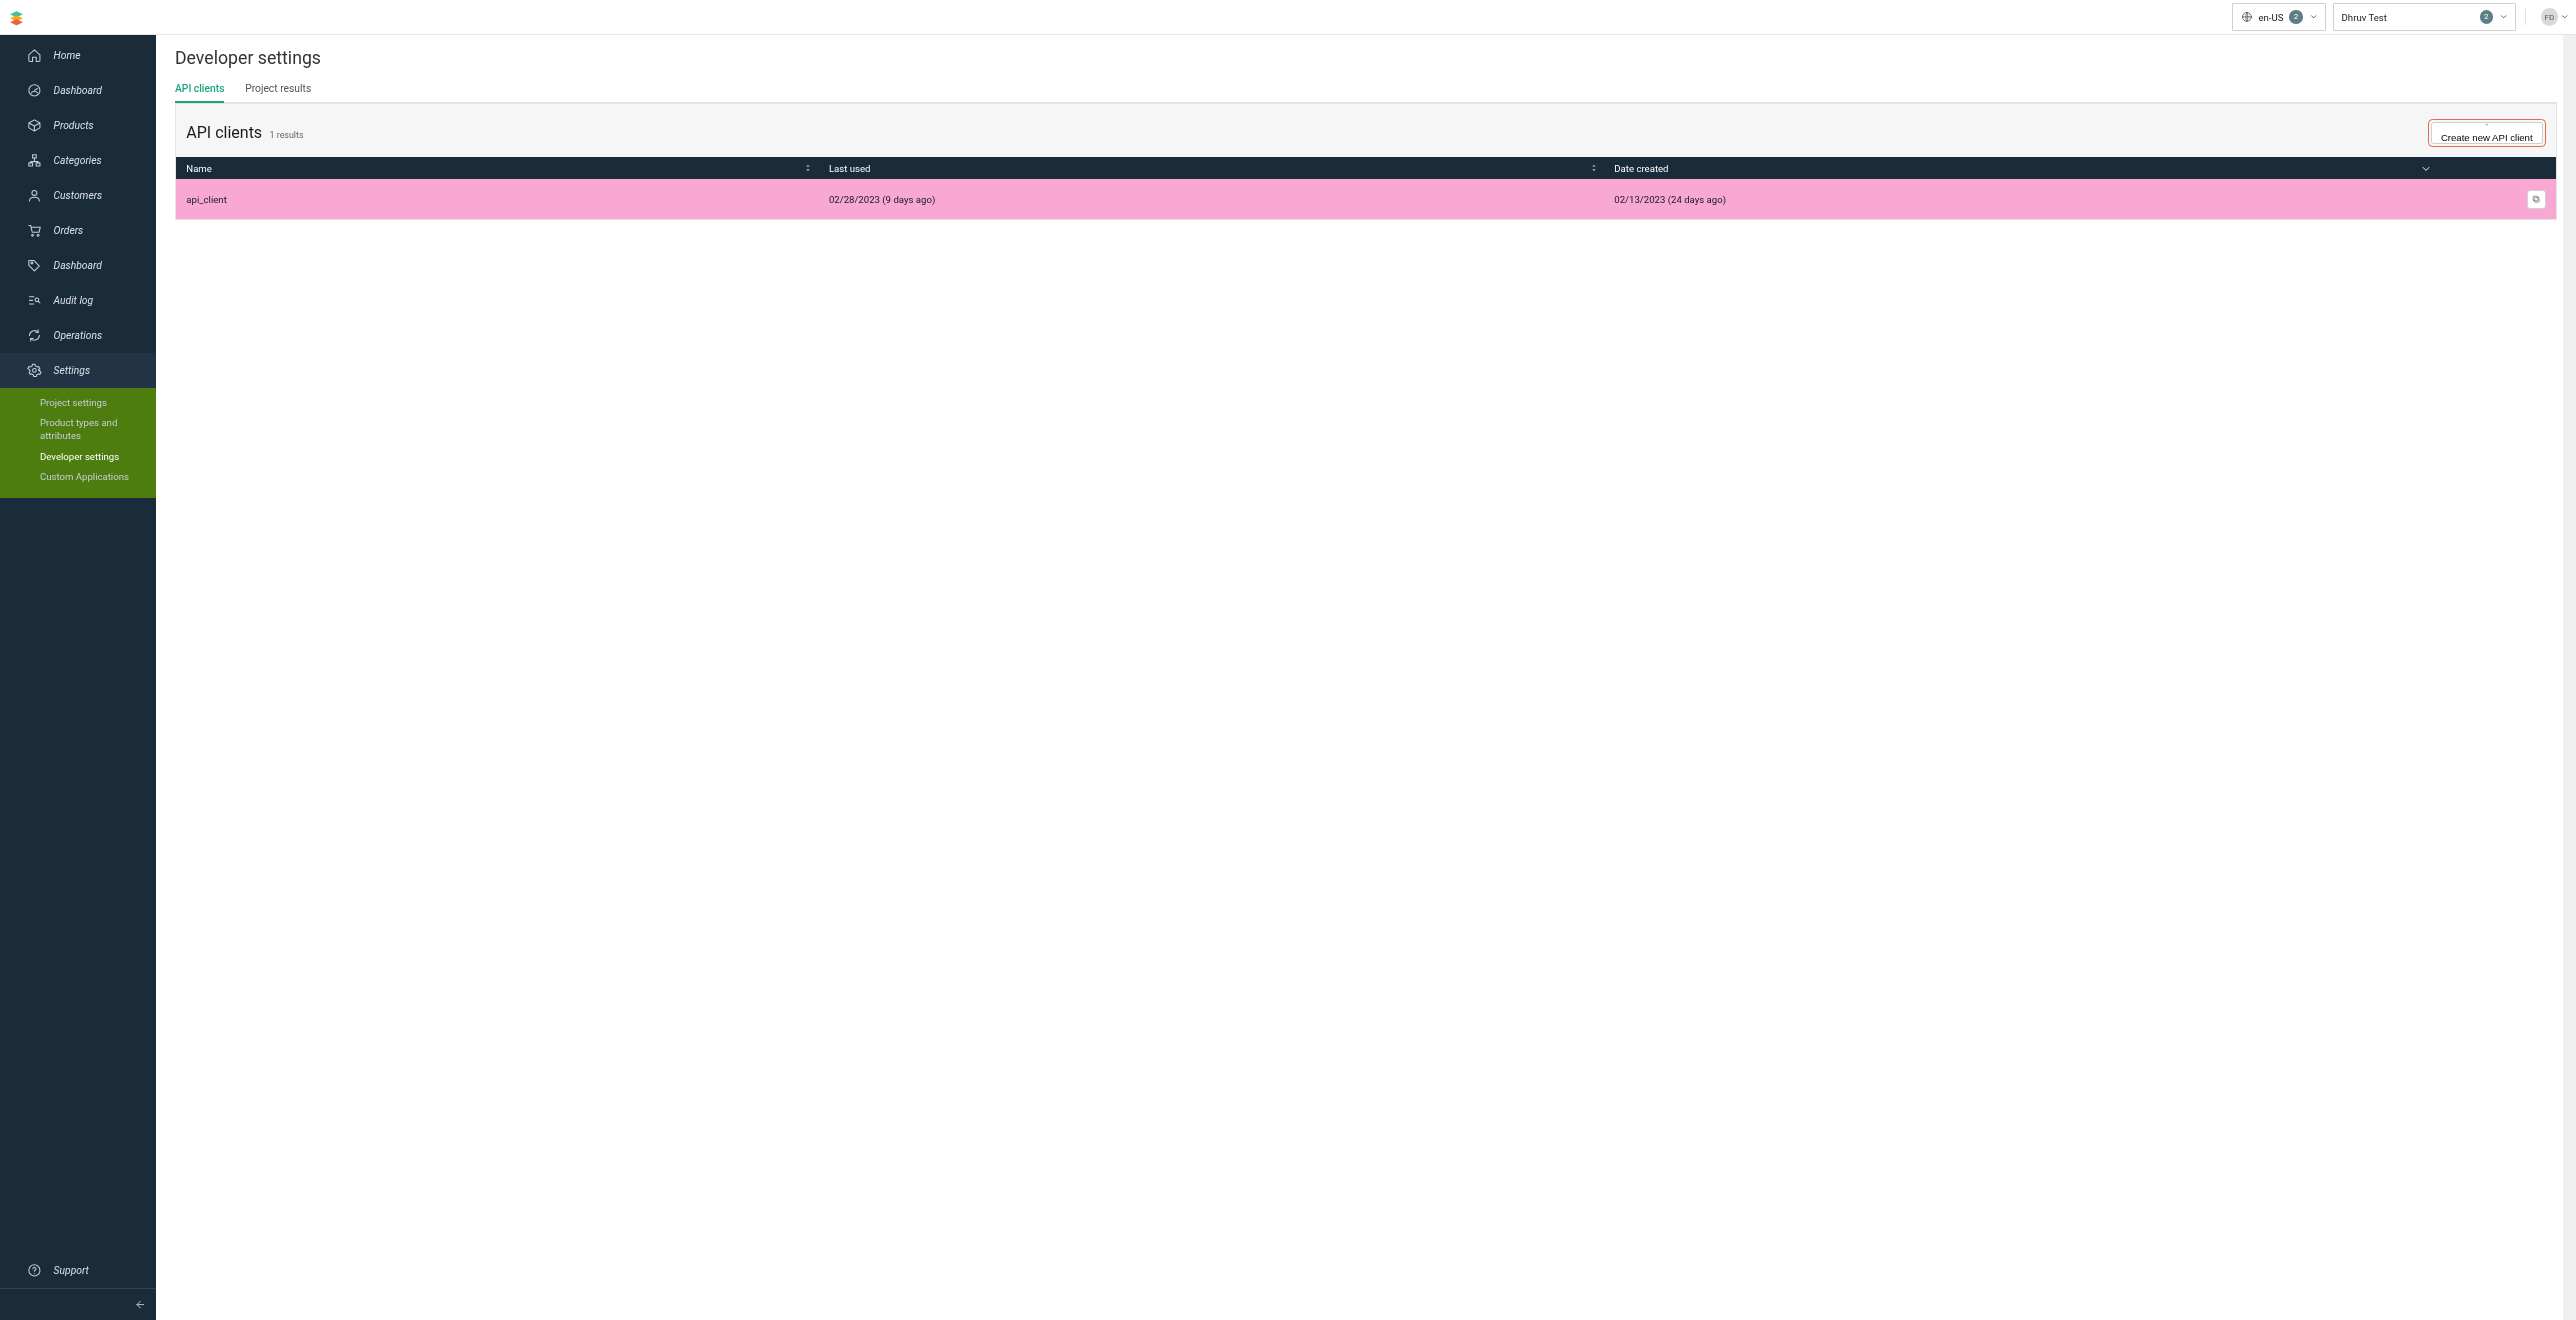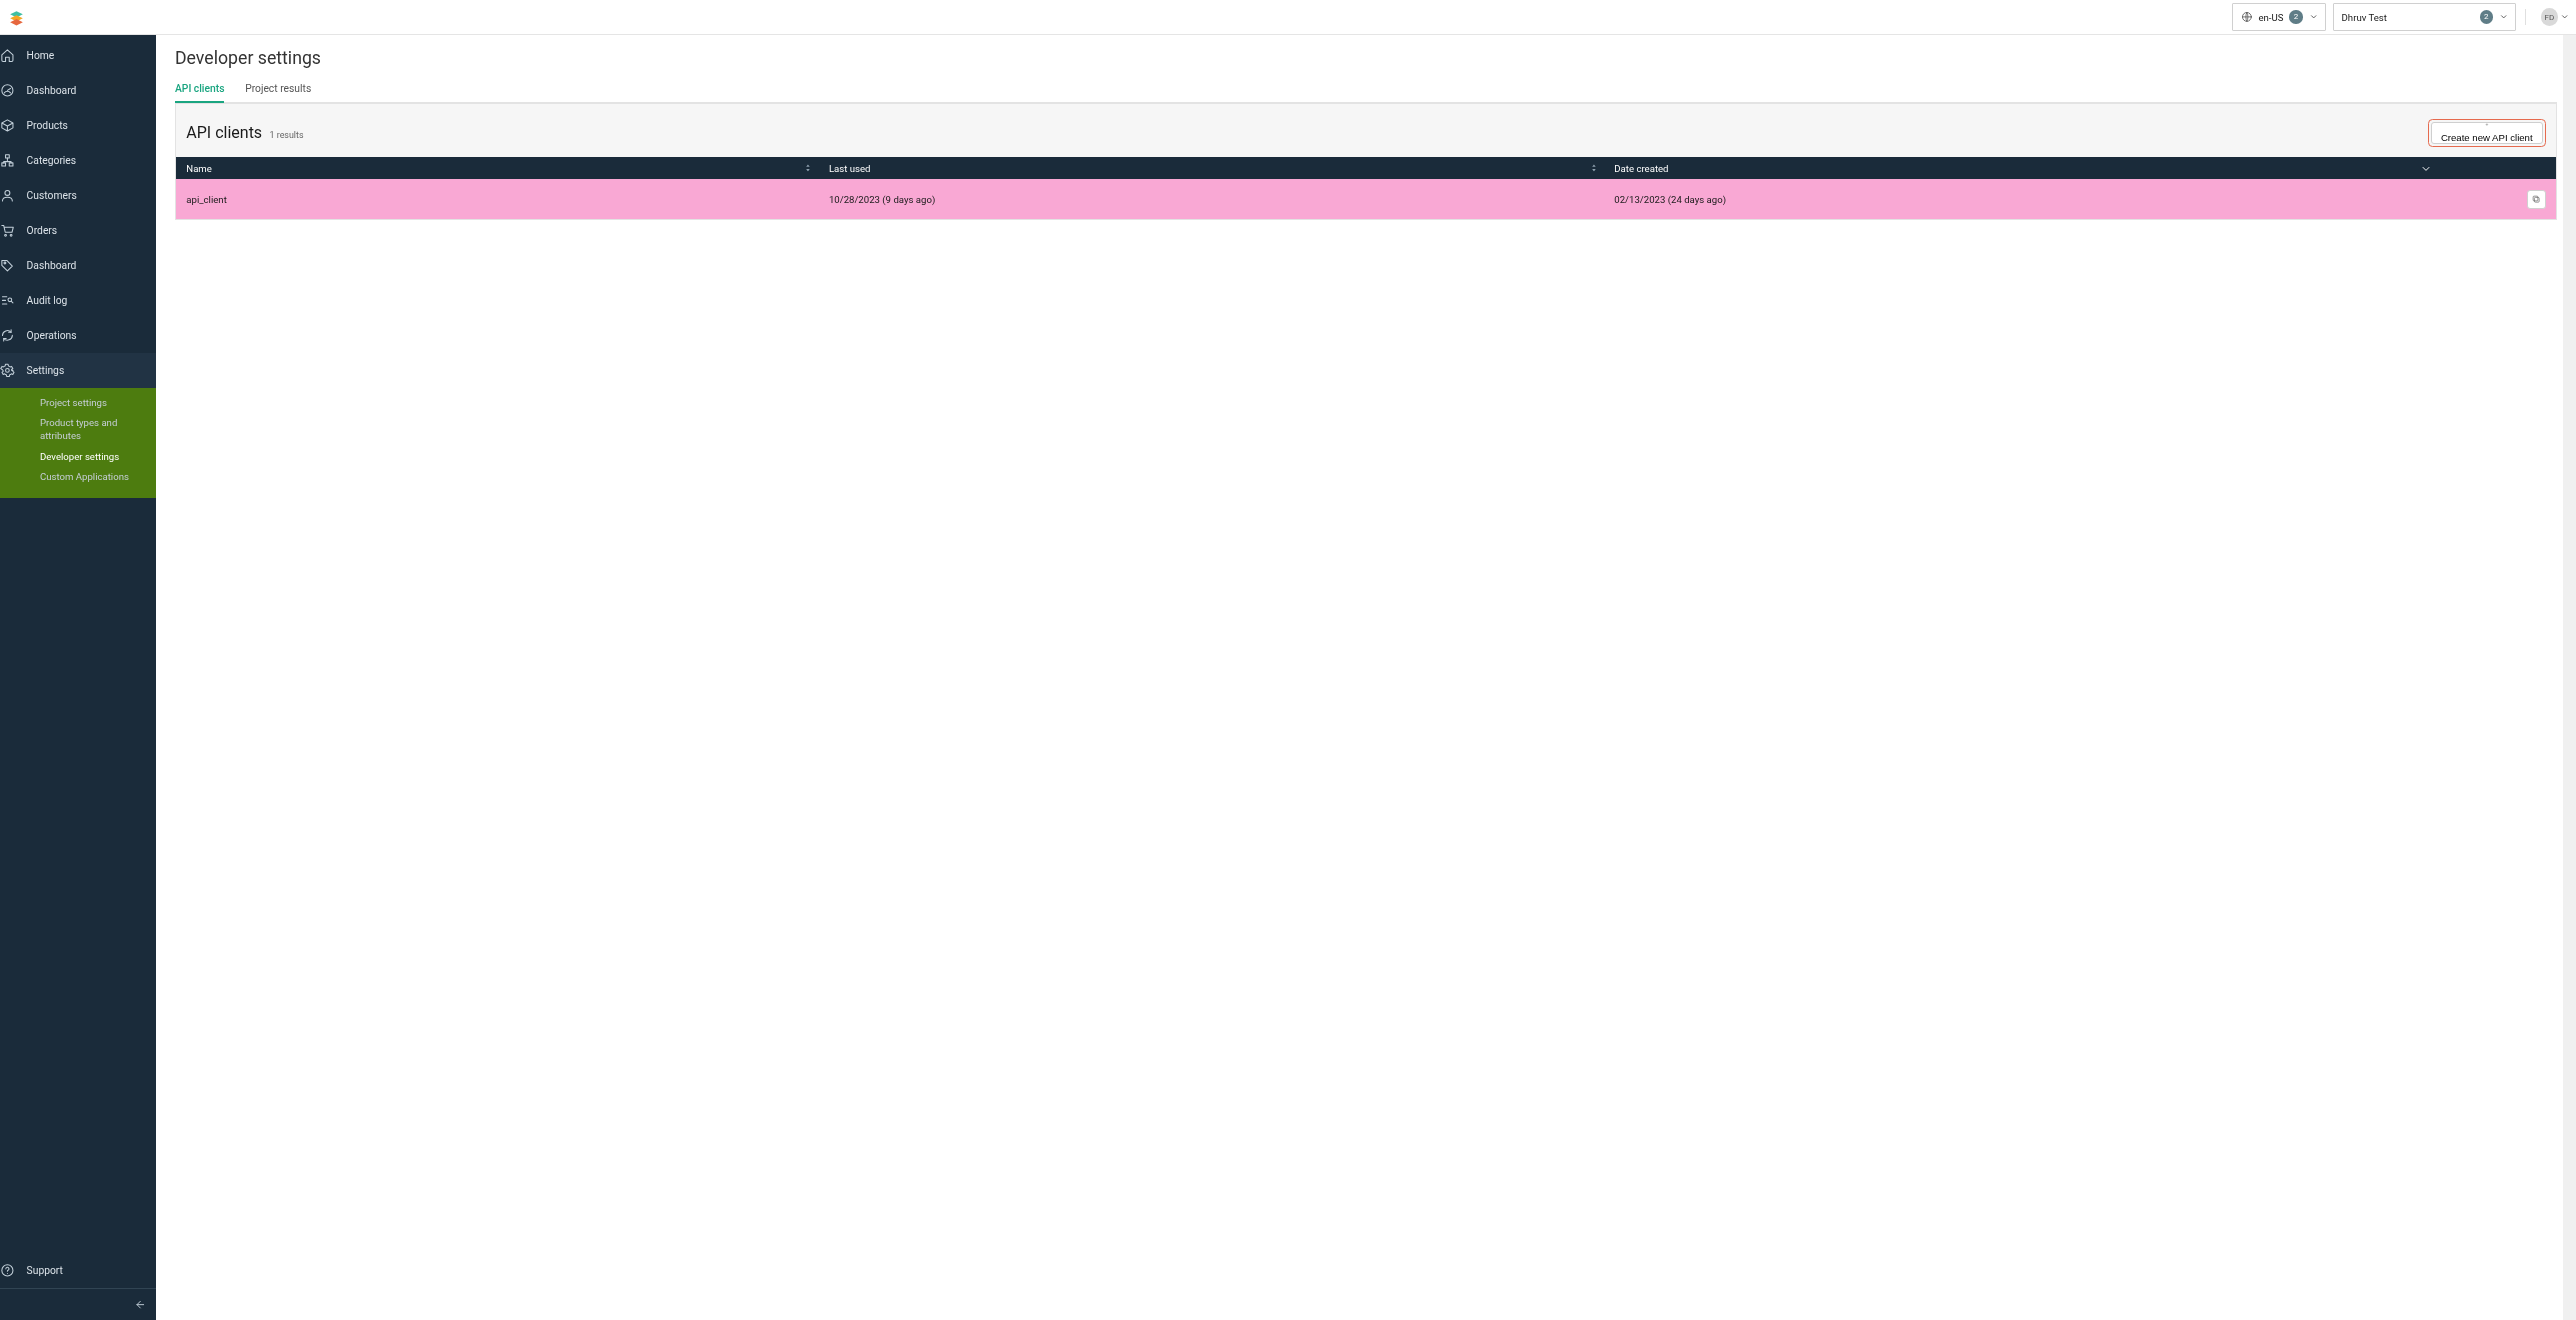--- a/index.html
+++ b/index.html
@@ -11,21 +11,21 @@
     .topbar-spacer { flex:1; }
     .pill { display:flex; align-items:center; gap:5.9px; border:0.7px solid #d0d0d0; border-radius:1px; height:28px; padding:0 7.4px; font-size:9.6px; cursor:pointer; background:#fff;}
     .pill .badge { background:#5f7d87; color:#fff; border-radius:6.6px; min-width:13.3px; height:13.3px; display:flex; align-items:center; justify-content:center; font-size:8px; padding:0 3.7px; }
     .pill .caret { margin-left:1.5px; }
     .avatar { width:17.7px;height:17.7px;border-radius:50%; background:#d9d9d9; color:#555; font-size:8px; display:flex; align-items:center; justify-content:center; margin-left:5.9px; }
     .avatar-wrap { display:flex; align-items:center; gap:3px; cursor:pointer; }
     
     .shell { flex:1; display:flex; overflow:hidden; }
     .sidebar { width:156px; background:#1a2b3a; color:#dbe2e8; display:flex; flex-direction:column; font-size:10.3px; position:relative; }
     .nav { padding-top:3px; }
-    .nav-item { display:flex; align-items:center; gap:11.8px; height:35px; padding:0 0; cursor:pointer; }
+    .nav-item { display:flex; align-items:center; gap:11.8px; height:35px; padding:0 27px; cursor:pointer;font-style:italic; }
     .nav-item.active { background:#213344; }
     .nav-item svg { width:14.8px; height:14.8px; flex-shrink:0; }
     .sub-nav { background:#4d7c0f; padding:4.4px 0 11.8px 0; }
     .sub-item { padding:4.4px 11.8px 4.4px 40px; font-size:9.6px; color:#c5ced6; cursor:pointer; }
     .sub-item.active { color:#fff; }
     .sidebar-spacer { flex:1; }
     .sidebar-bottom { border-top:0.7px solid #314453; }
     .collapse-row { height:31px; display:flex; align-items:center; justify-content:flex-end; padding-right:10.3px; cursor:pointer; }
     
     .main { flex:1; overflow:auto; background:#fff; position:relative;}
@@ -264,21 +264,21 @@
                       <path d="M1 1l5 5 5-5" fill="none" stroke="#fff" stroke-width="1.5"></path>
                     </svg>
                 </span>
               </th>
               <th></th>
             </tr>
           </thead>
           <tbody>
             <tr>
               <td>api_client</td>
-              <td>10/28/2023 (9 days ago)</td>
+              <td>02/28/2023 (9 days ago)</td>
               <td>02/13/2023 (24 days ago)</td>
               <td>
                 <div class="copy-btn">
                   <svg viewBox="0 0 24 24" width="10.3" height="10.3">
                       <rect x="8" y="8" width="11" height="11" rx="2" fill="none" stroke="#666" stroke-width="1.6"></rect>
                       <rect x="5" y="5" width="11" height="11" rx="2" fill="none" stroke="#666" stroke-width="1.6"></rect>
                     </svg>
                 </div>
               </td>
             </tr>

